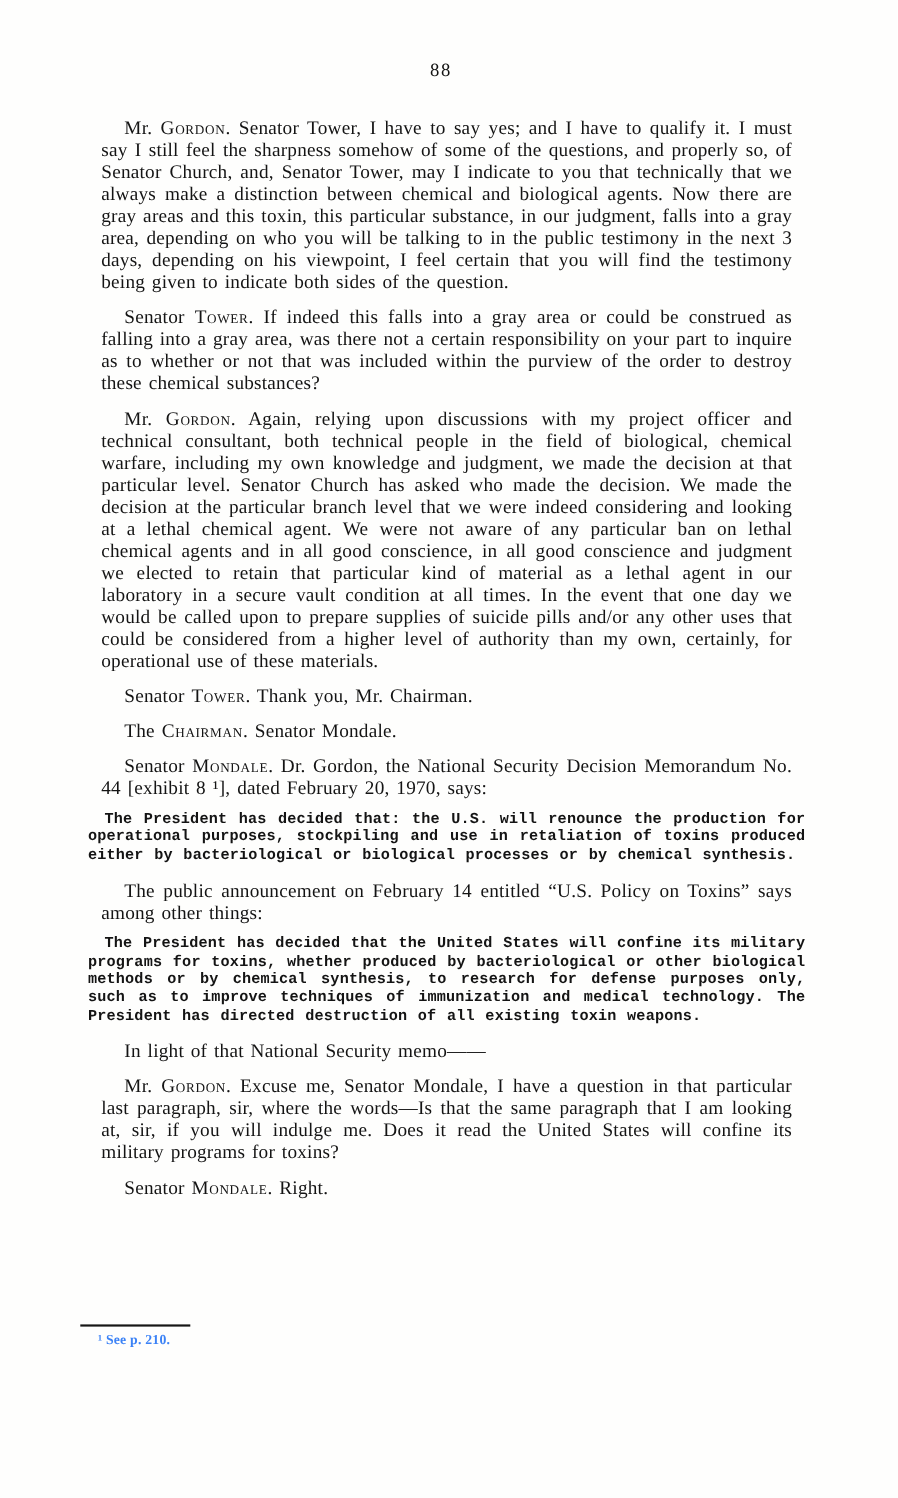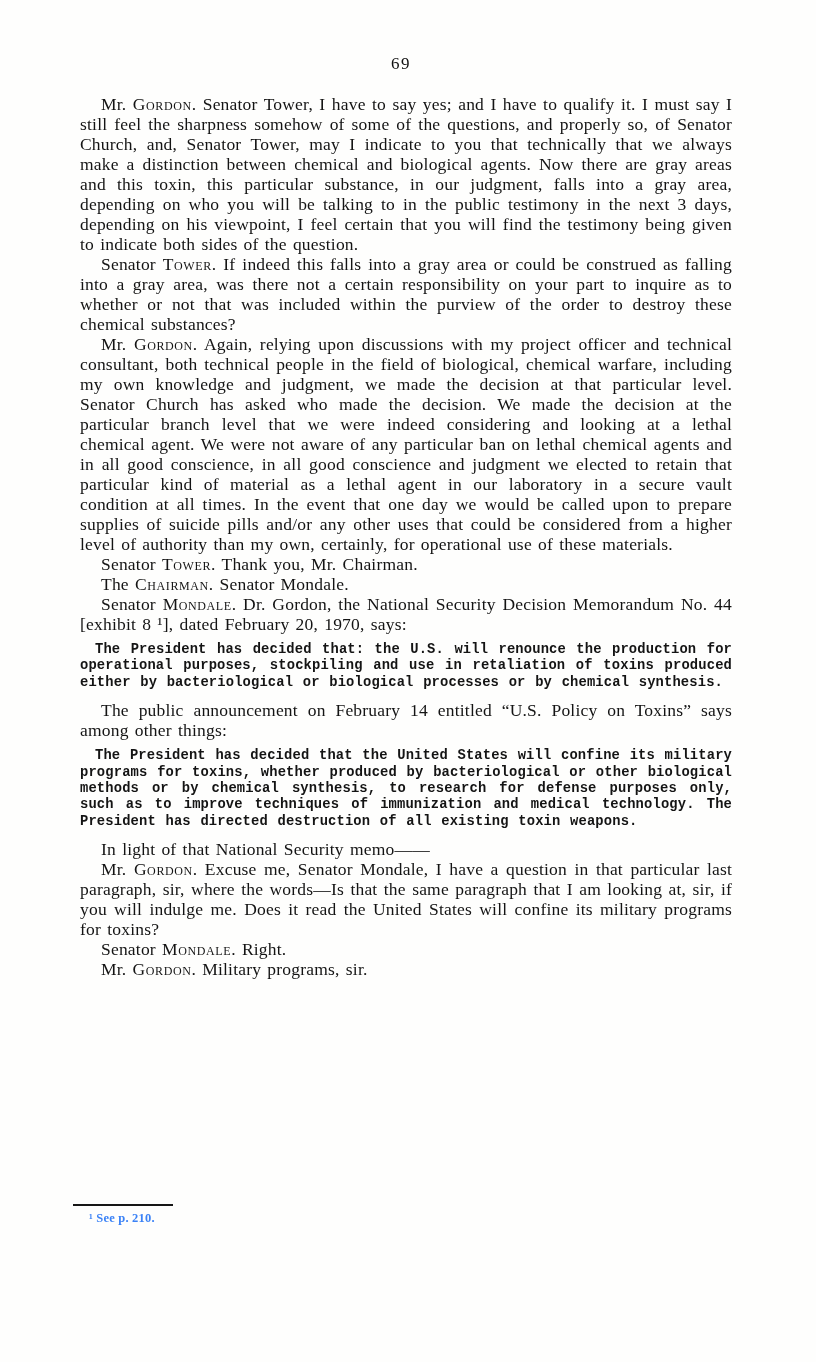--- a/index.html
+++ b/index.html
@@ -27,21 +27,21 @@
     color: #111;
   }
   .text-block {
     position: absolute;
     left: 80px;
     top: 94px;
     width: 652px;
     text-align: justify;
   }
   p.para {
-    margin: 0;
+    margin: 12px;
     padding: 0;
   }
   p.dialogue, p.plain {
     font-size: 17.5px;
     line-height: 20px;
     text-indent: 21px;
     letter-spacing: 0.2px;
     word-spacing: 1.6px;
   }
   p.quote {
@@ -75,35 +75,34 @@
     font-weight: bold;
     letter-spacing: 0.2px;
     padding-left: 9px;
     color: #3b82f6;
   }
 </style>
 </head>
 <body>
 
 <div class="page">
-  <div class="page-number">69</div>
+  <div class="page-number">88</div>
 
   <div class="text-block">
       <p class="para dialogue"><span>Mr. </span><span class="sc">Gordon</span><span>. Senator Tower, I have to say yes; and I have to qualify it. I must say I still feel the sharpness somehow of some of the questions, and properly so, of Senator Church, and, Senator Tower, may I indicate to you that technically that we always make a distinction between chemical and biological agents. Now there are gray areas and this toxin, this particular substance, in our judgment, falls into a gray area, depending on who you will be talking to in the public testimony in the next 3 days, depending on his viewpoint, I feel certain that you will find the testimony being given to indicate both sides of the question.</span></p>
       <p class="para dialogue"><span>Senator </span><span class="sc">Tower</span><span>. If indeed this falls into a gray area or could be construed as falling into a gray area, was there not a certain responsibility on your part to inquire as to whether or not that was included within the purview of the order to destroy these chemical substances?</span></p>
       <p class="para dialogue"><span>Mr. </span><span class="sc">Gordon</span><span>. Again, relying upon discussions with my project officer and technical consultant, both technical people in the field of biological, chemical warfare, including my own knowledge and judgment, we made the decision at that particular level. Senator Church has asked who made the decision. We made the decision at the particular branch level that we were indeed considering and looking at a lethal chemical agent. We were not aware of any particular ban on lethal chemical agents and in all good conscience, in all good conscience and judgment we elected to retain that particular kind of material as a lethal agent in our laboratory in a secure vault condition at all times. In the event that one day we would be called upon to prepare supplies of suicide pills and/or any other uses that could be considered from a higher level of authority than my own, certainly, for operational use of these materials.</span></p>
       <p class="para dialogue"><span>Senator </span><span class="sc">Tower</span><span>. Thank you, Mr. Chairman.</span></p>
       <p class="para dialogue"><span>The </span><span class="sc">Chairman</span><span>. Senator Mondale.</span></p>
       <p class="para dialogue"><span>Senator </span><span class="sc">Mondale</span><span>. Dr. Gordon, the National Security Decision Memorandum No. 44 [exhibit 8 ¹], dated February 20, 1970, says:</span></p>
       <p class="para quote"><span>The President has decided that: the U.S. will renounce the production for operational purposes, stockpiling and use in retaliation of toxins produced either by bacteriological or biological processes or by chemical synthesis.</span></p>
       <p class="para plain"><span>The public announcement on February 14 entitled “U.S. Policy on Toxins” says among other things:</span></p>
       <p class="para quote"><span>The President has decided that the United States will confine its military programs for toxins, whether produced by bacteriological or other biological methods or by chemical synthesis, to research for defense purposes only, such as to improve techniques of immunization and medical technology. The President has directed destruction of all existing toxin weapons.</span></p>
       <p class="para plain"><span>In light of that National Security memo——</span></p>
       <p class="para dialogue"><span>Mr. </span><span class="sc">Gordon</span><span>. Excuse me, Senator Mondale, I have a question in that particular last paragraph, sir, where the words—Is that the same paragraph that I am looking at, sir, if you will indulge me. Does it read the United States will confine its military programs for toxins?</span></p>
       <p class="para dialogue"><span>Senator </span><span class="sc">Mondale</span><span>. Right.</span></p>
-      <p class="para dialogue"><span>Mr. </span><span class="sc">Gordon</span><span>. Military programs, sir.</span></p>
     </div>
 
   <div class="footnote-area">
     <div class="footnote-rule"></div>
     <div class="footnote-text">¹ See p. 210.</div>
   </div>
 </div>
 
 </body></html>

